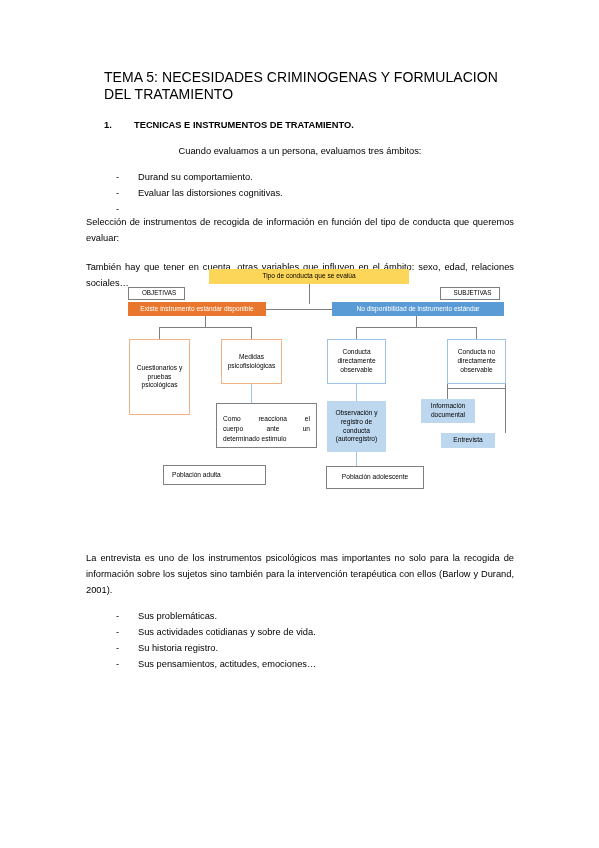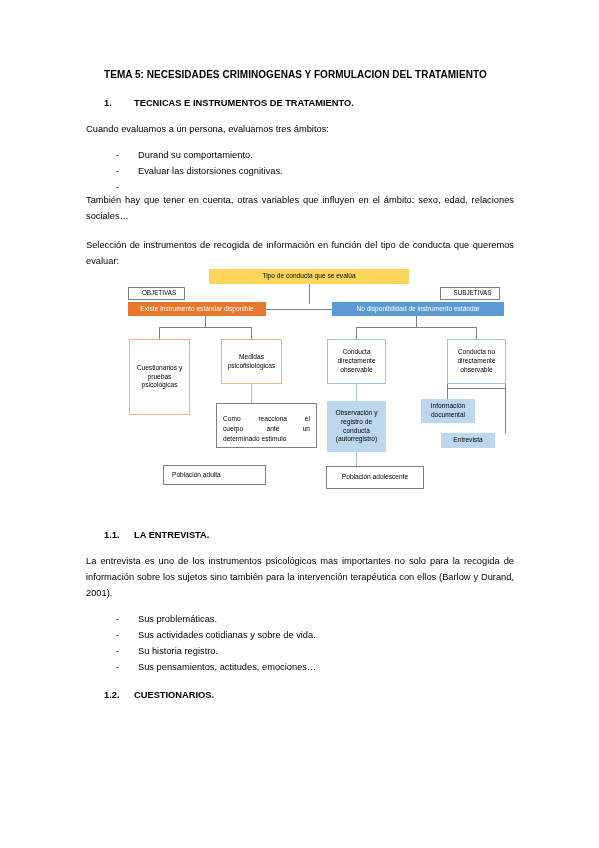--- a/index.html
+++ b/index.html
@@ -18,22 +18,22 @@
     background: #ffffff;
     overflow: hidden;
   }
   .doc {
     position: absolute;
     left: 86px;
     top: 0;
     width: 428px;
   }
   .doc-title {
-    font-size: 10px;
-    font-weight: bold;
+    font-size: 14px;
+    font-weight: normal;
     letter-spacing: 0.05px;
     margin-top: 69px;
     margin-bottom: 12px;
     line-height: 1.2;
     padding-left: 18px;
   }
   .h2 {
     font-size: 9.3px;
     font-weight: bold;
     margin-top: 17px;
@@ -42,21 +42,21 @@
     display: flex;
   }
   .h2 .num {
     width: 30px;
     flex: 0 0 30px;
   }
   .para {
     font-size: 9.3px;
     line-height: 1.72;
     margin-top: 13px;
-    text-align: left;
+    text-align: center;
   }
   .para.just { text-align: justify; }
   ul.dash {
     list-style: none;
     margin: 10px 0 0 0;
     padding: 0;
   }
   ul.dash li {
     font-size: 9.3px;
     line-height: 1.72;
@@ -136,46 +136,38 @@
     </div>
 
     <div class="para">Cuando evaluamos a un persona, evaluamos tres ámbitos:</div>
 
     <ul class="dash">
       <li><span class="dash-mark">-</span><span>Durand su comportamiento.</span></li>
       <li><span class="dash-mark">-</span><span>Evaluar las distorsiones cognitivas.</span></li>
       <li><span class="dash-mark">-</span></li>
     </ul>
 
+    <div class="para just">Selección de instrumentos de recogida de información en función del tipo de conducta que queremos evaluar:</div>
+
     <div class="para just">También hay que tener en cuenta, otras variables que influyen en el ámbito: sexo, edad, relaciones sociales…</div>
 
-    <div class="para just">Selección de instrumentos de recogida de información en función del tipo de conducta que queremos evaluar:</div>
-
     <div style="height:246px"></div>
 
-    <div class="h2" style="margin-top:14px">
-      <span class="num">1.1.</span>
-      <span>LA ENTREVISTA.</span>
-    </div>
 
     <div class="para just">La entrevista es uno de los instrumentos psicológicos mas importantes no solo para la recogida de información sobre los sujetos sino también para la intervención terapéutica con ellos (Barlow y Durand, 2001).</div>
 
 
     <ul class="dash">
       <li><span class="dash-mark">-</span><span>Sus problemáticas.</span></li>
       <li><span class="dash-mark">-</span><span>Sus actividades cotidianas y sobre de vida.</span></li>
       <li><span class="dash-mark">-</span><span>Su historia registro.</span></li>
       <li><span class="dash-mark">-</span><span>Sus pensamientos, actitudes, emociones…</span></li>
     </ul>
 
 
-    <div class="h2" style="margin-top:14px">
-      <span class="num">1.2.</span>
-      <span>CUESTIONARIOS.</span>
-    </div>
 
   </div>
 
   <div id="diagram">
 
     <div class="conn v" style="left:309px; top:284px; height:20px;"></div>
     <div class="conn h" style="left:266px; top:309px; width:88px;"></div>
 
     <div class="conn v" style="left:205px; top:316px; height:11px;"></div>
     <div class="conn h" style="left:159px; top:327px; width:92px;"></div>

